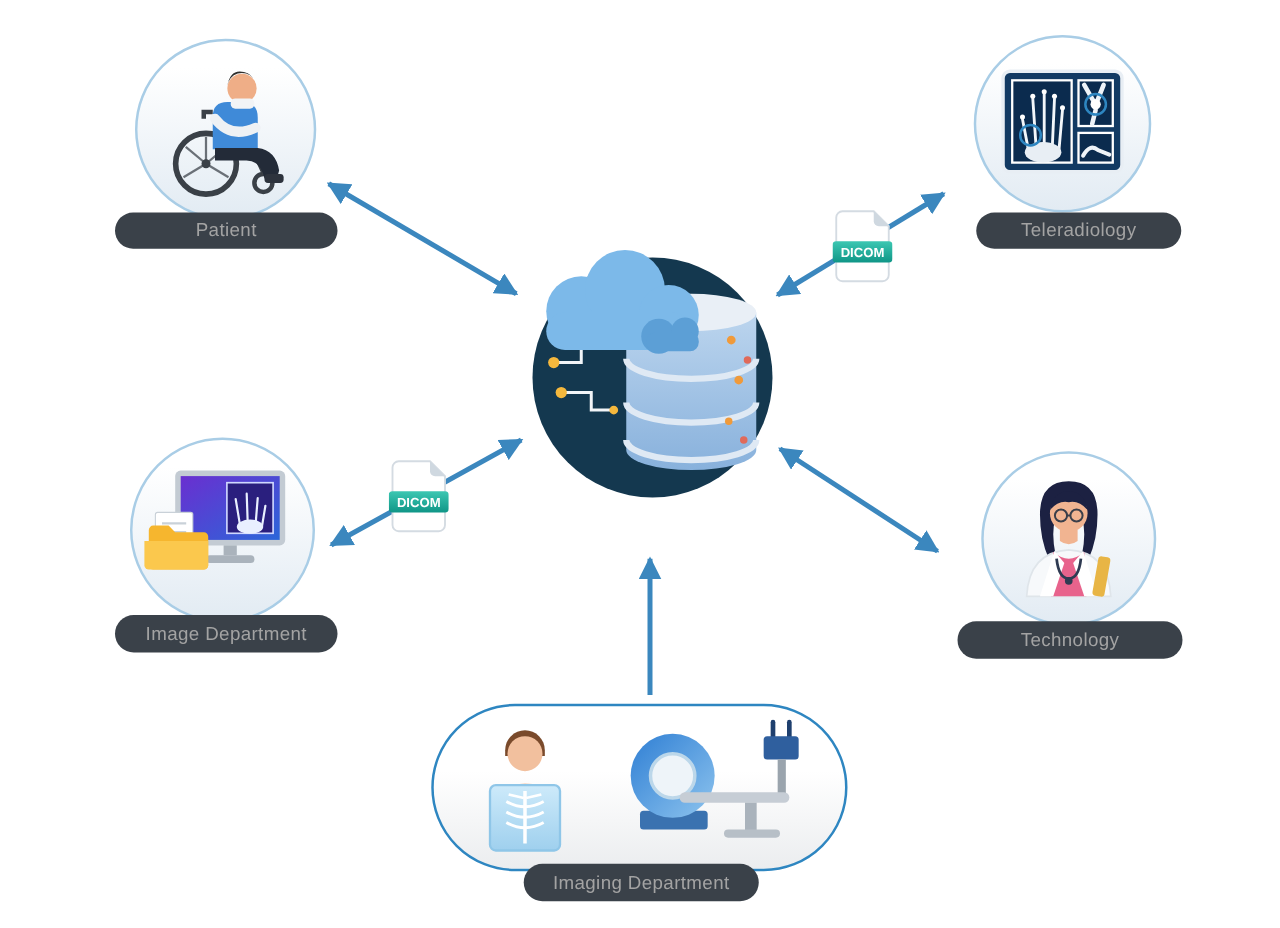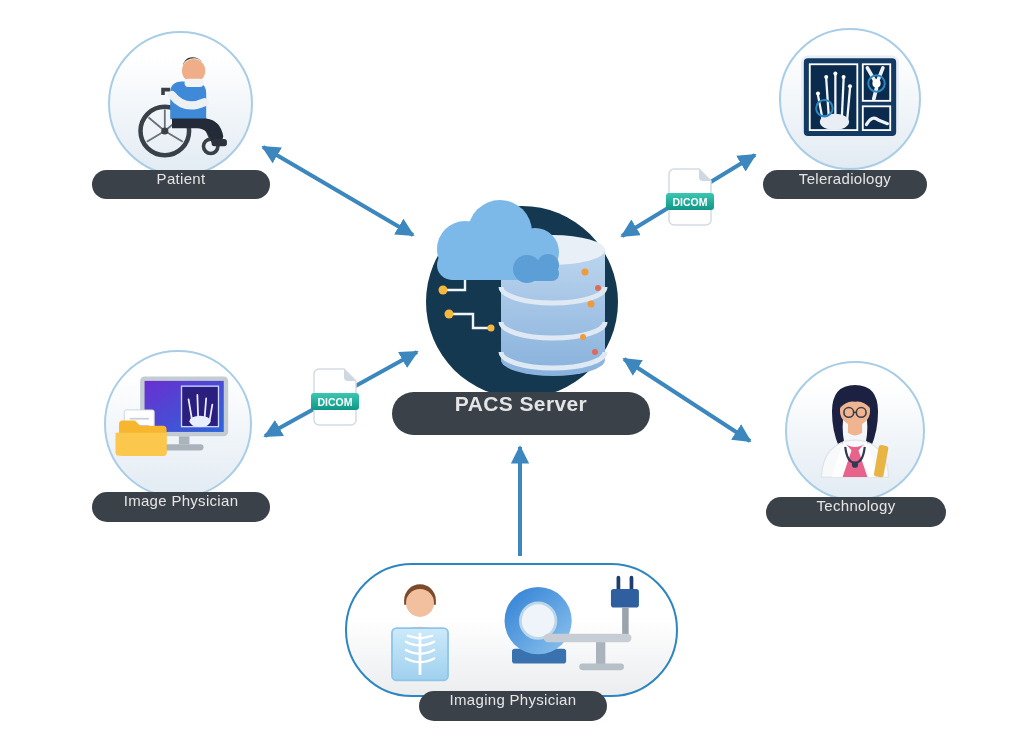--- a/index.html
+++ b/index.html
@@ -47,23 +47,24 @@
     display: flex;
     align-items: center;
     justify-content: center;
     gap: 8px;
     z-index: 2;
   }
 
   .pill {
     position: absolute;
     background: #3a4149;
-    color: #e5e5e5;
+    color: #a3a3a3;
     border-radius: 999px;
     display: flex;
+    align-items: center;
     justify-content: center;
     font-size: 15px;
     font-weight: 500;
     letter-spacing: 0.3px;
     z-index: 4;
     white-space: nowrap;
   }
 
   .pill.pacs {
     font-size: 21px;
@@ -198,21 +199,21 @@
       <ellipse cx="53" cy="95" rx="16" ry="9" fill="#e8eef4"></ellipse>
       <circle cx="42" cy="80" r="9" fill="none" stroke="#2e86c1" stroke-width="2.2"></circle>
 
       <path d="M89,36 l8,14 M106,36 l-6,15 M99,58 l-3,12" stroke="#eef3f8" stroke-width="4" stroke-linecap="round"></path>
       <circle cx="99" cy="53" r="4.5" fill="#ffffff"></circle>
       <circle cx="99" cy="53" r="9" fill="none" stroke="#2e86c1" stroke-width="2.2"></circle>
 
       <path d="M88,98 q6,-11 13,-5 l10,4" stroke="#eef3f8" stroke-width="3.5" fill="none" stroke-linecap="round"></path>
     </svg>
   </div>
-  <div class="pill" style="left:763px; top:170px; width:164px; height:29px;">
+  <div class="pill" style="left:781px; top:170px; width:164px; height:29px;">
     <span>Teleradiology</span>
   </div>
 
   <div class="bubble" style="left:104px; top:350px; width:148px; height:148px;">
     <svg width="132" height="126" viewBox="0 0 150 140">
       <defs>
         <linearGradient id="scrGrad" x1="0" y1="0" x2="1" y2="1">
           <stop offset="0" stop-color="#6a2fd0"></stop>
           <stop offset="1" stop-color="#2b66d9"></stop>
         </linearGradient>
@@ -233,21 +234,21 @@
       <rect x="14" y="54" width="34" height="44" rx="2" fill="#ffffff" stroke="#c9d1d8"></rect>
       <line x1="20" y1="64" x2="42" y2="64" stroke="#c9d1d8" stroke-width="2"></line>
       <line x1="20" y1="72" x2="42" y2="72" stroke="#c9d1d8" stroke-width="2"></line>
       <line x1="20" y1="80" x2="42" y2="80" stroke="#c9d1d8" stroke-width="2"></line>
 
       <path d="M8,66 h18 l6,6 h26 a4,4 0 0 1 4,4 v26 a4,4 0 0 1 -4,4 h-46 a4,4 0 0 1 -4,-4 v-32 a4,4 0 0 1 4,-4 z" fill="#f6b62e"></path>
       <path d="M4,80 h58 v22 a4,4 0 0 1 -4,4 h-50 a4,4 0 0 1 -4,-4 z" fill="#fbc84d"></path>
     </svg>
   </div>
   <div class="pill" style="left:92px; top:492px; width:178px; height:30px;">
-    <span>Image Physician</span>
+    <span>Image Department</span>
   </div>
 
   <div class="bubble" style="left:785px; top:361px; width:140px; height:140px;">
     <svg width="124" height="124" viewBox="0 0 140 140">
 
       <path d="M44,48 q0,-30 26,-30 q26,0 26,30 q0,22 -8,40 l-6,-4 q4,-20 0,-32 q-12,8 -24,0 q-4,12 0,32 l-6,4 q-8,-18 -8,-40 z" fill="#1c2142"></path>
       <circle cx="70" cy="47" r="17" fill="#f1b491"></circle>
       <path d="M53,44 q3,-17 17,-17 q14,0 17,17 q-8,-9 -17,-7 q-9,-2 -17,7 z" fill="#1c2142"></path>
 
       <circle cx="63" cy="49" r="5.5" fill="none" stroke="#3b3f4a" stroke-width="1.8"></circle>
@@ -307,26 +308,23 @@
       <circle cx="58" cy="50" r="36" fill="url(#ringGrad)"></circle>
       <circle cx="58" cy="50" r="19" fill="#eef4f9"></circle>
       <circle cx="58" cy="50" r="19" fill="none" stroke="#bcd7ea" stroke-width="3"></circle>
 
       <rect x="64" y="64" width="94" height="9" rx="4.5" fill="#c6cdd5"></rect>
       <rect x="120" y="73" width="10" height="24" fill="#aab3bc"></rect>
       <rect x="102" y="96" width="48" height="7" rx="3.5" fill="#b7bfc7"></rect>
     </svg>
   </div>
   <div class="pill" style="left:419px; top:691px; width:188px; height:30px;">
-    <span>Imaging Physician</span>
-  </div>
-
-  <div class="pill pacs" style="left:392px; top:392px; width:258px; height:43px;">
-    <span>PACS Server</span>
-  </div>
+    <span>Imaging Department</span>
+  </div>
+
 
   <div class="dicom" style="left:666px; top:167px;">
     <svg width="48" height="60" viewBox="0 0 48 60">
       <defs>
         <linearGradient id="tealGrad1" x1="0" y1="0" x2="0" y2="1">
           <stop offset="0" stop-color="#3cc7b2"></stop>
           <stop offset="1" stop-color="#0f9687"></stop>
         </linearGradient>
       </defs>
       <path d="M3,7 a5,5 0 0 1 5,-5 h25 l12,12 v39 a5,5 0 0 1 -5,5 h-32 a5,5 0 0 1 -5,-5 z" fill="#ffffff" stroke="#d4dbe2" stroke-width="1.5"></path>

